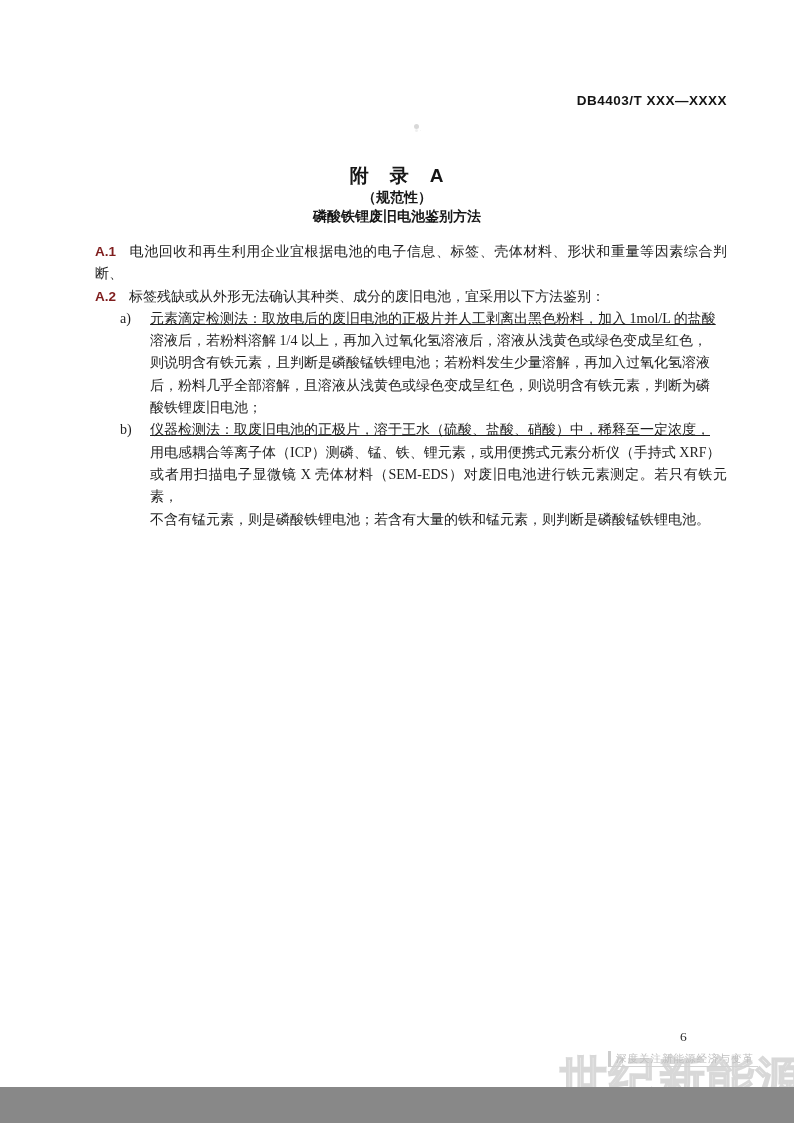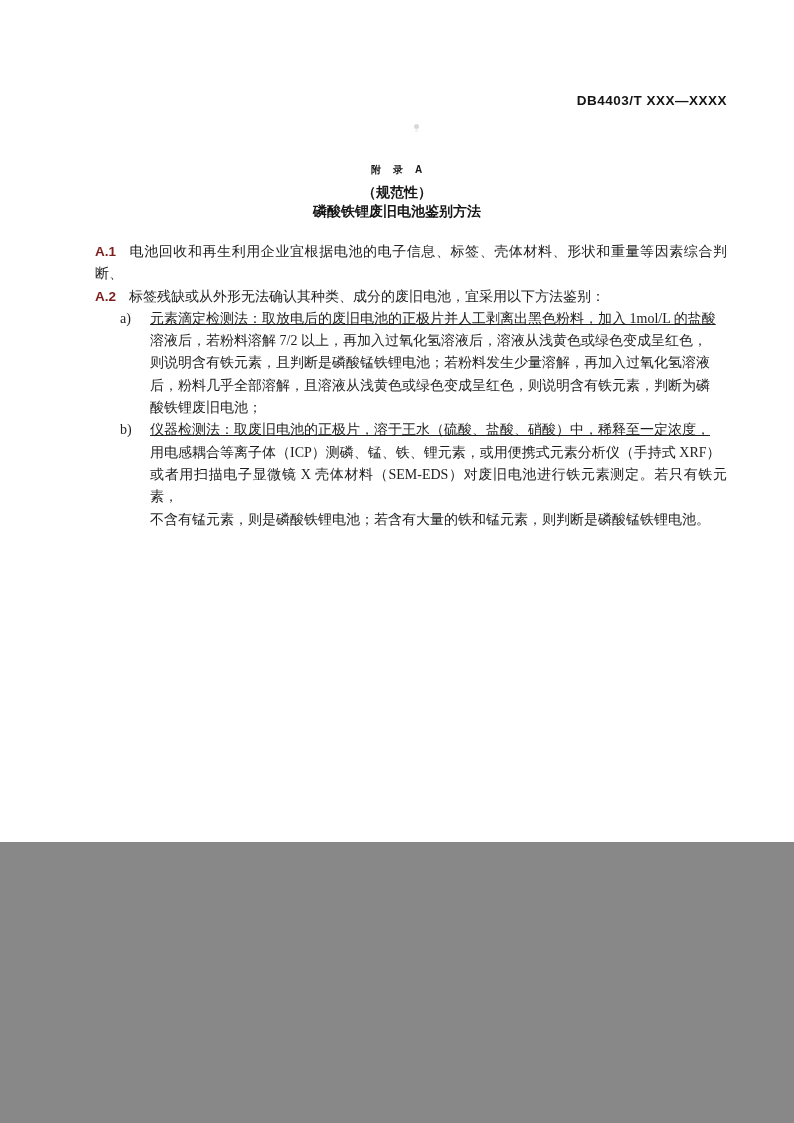--- a/index.html
+++ b/index.html
@@ -1,18 +1,18 @@
 <!DOCTYPE html>
 <html><head>
 <meta charset="utf-8">
 <style>
   html,body { margin:0; padding:0; background:#888; }
   .page {
     position:relative;
-    width:794px; height:842px;
+    width:794px; height:1087px;
     margin:0 auto;
     background:#ffffff;
     overflow:hidden;
     font-family:"Liberation Serif", serif;
     color:#212121;
   }
   
   .std-code {
     position:absolute; top:93px; right:67px;
     font-family:"Liberation Sans", sans-serif;
@@ -25,21 +25,21 @@
     background:#b9b9b9; opacity:.55;
     box-shadow:0 4px 0 -1px #e3e3e3, 4px 4px 0 -2px #ececec;
   }
   
   .title-block {
     position:absolute; top:163px; left:0; right:0;
     text-align:center;
     font-family:"Liberation Sans", sans-serif;
     font-weight:700; color:#161616;
   }
-  .title-main { font-size:10px; letter-spacing:1px; margin-bottom:7px; }
+  .title-main { font-size:19px; letter-spacing:1px; }
   .title-norm { font-size:14px; margin-bottom:1px; }
   .title-sub  { font-size:14px; }
   
   .content {
     position:absolute; top:241px; left:75px; width:652px;
     font-size:14px; line-height:22.3px; color:#1e1e1e;
     text-align:justify;
   }
   .clause-first { padding-left:20px; }
   .clause-label {
@@ -113,21 +113,21 @@
     <div class="clause">
       <div class="line clause-first">
         <span class="clause-label">A.2</span><span>标签残缺或从外形无法确认其种类、成分的废旧电池，宜采用以下方法鉴别：</span>
       </div>
     </div>
 
     <div class="item">
       <div class="line item-first">
         <span class="item-label">a)</span><span>元素滴定检测法：取放电后的废旧电池的正极片并人工剥离出黑色粉料，加入 1mol/L 的盐酸</span>
       </div>
-      <div class="line item-cont">溶液后，若粉料溶解 7/2 以上，再加入过氧化氢溶液后，溶液从浅黄色或绿色变成呈红色，</div>
+      <div class="line item-cont">溶液后，若粉料溶解 1/4 以上，再加入过氧化氢溶液后，溶液从浅黄色或绿色变成呈红色，</div>
       <div class="line item-cont">则说明含有铁元素，且判断是磷酸锰铁锂电池；若粉料发生少量溶解，再加入过氧化氢溶液</div>
       <div class="line item-cont">后，粉料几乎全部溶解，且溶液从浅黄色或绿色变成呈红色，则说明含有铁元素，判断为磷</div>
       <div class="line item-cont">酸铁锂废旧电池；</div>
     </div>
 
     <div class="item">
       <div class="line item-first">
         <span class="item-label">b)</span><span>仪器检测法：取废旧电池的正极片，溶于王水（硫酸、盐酸、硝酸）中，稀释至一定浓度，</span>
       </div>
       <div class="line item-cont">用电感耦合等离子体（ICP）测磷、锰、铁、锂元素，或用便携式元素分析仪（手持式 XRF）</div>

